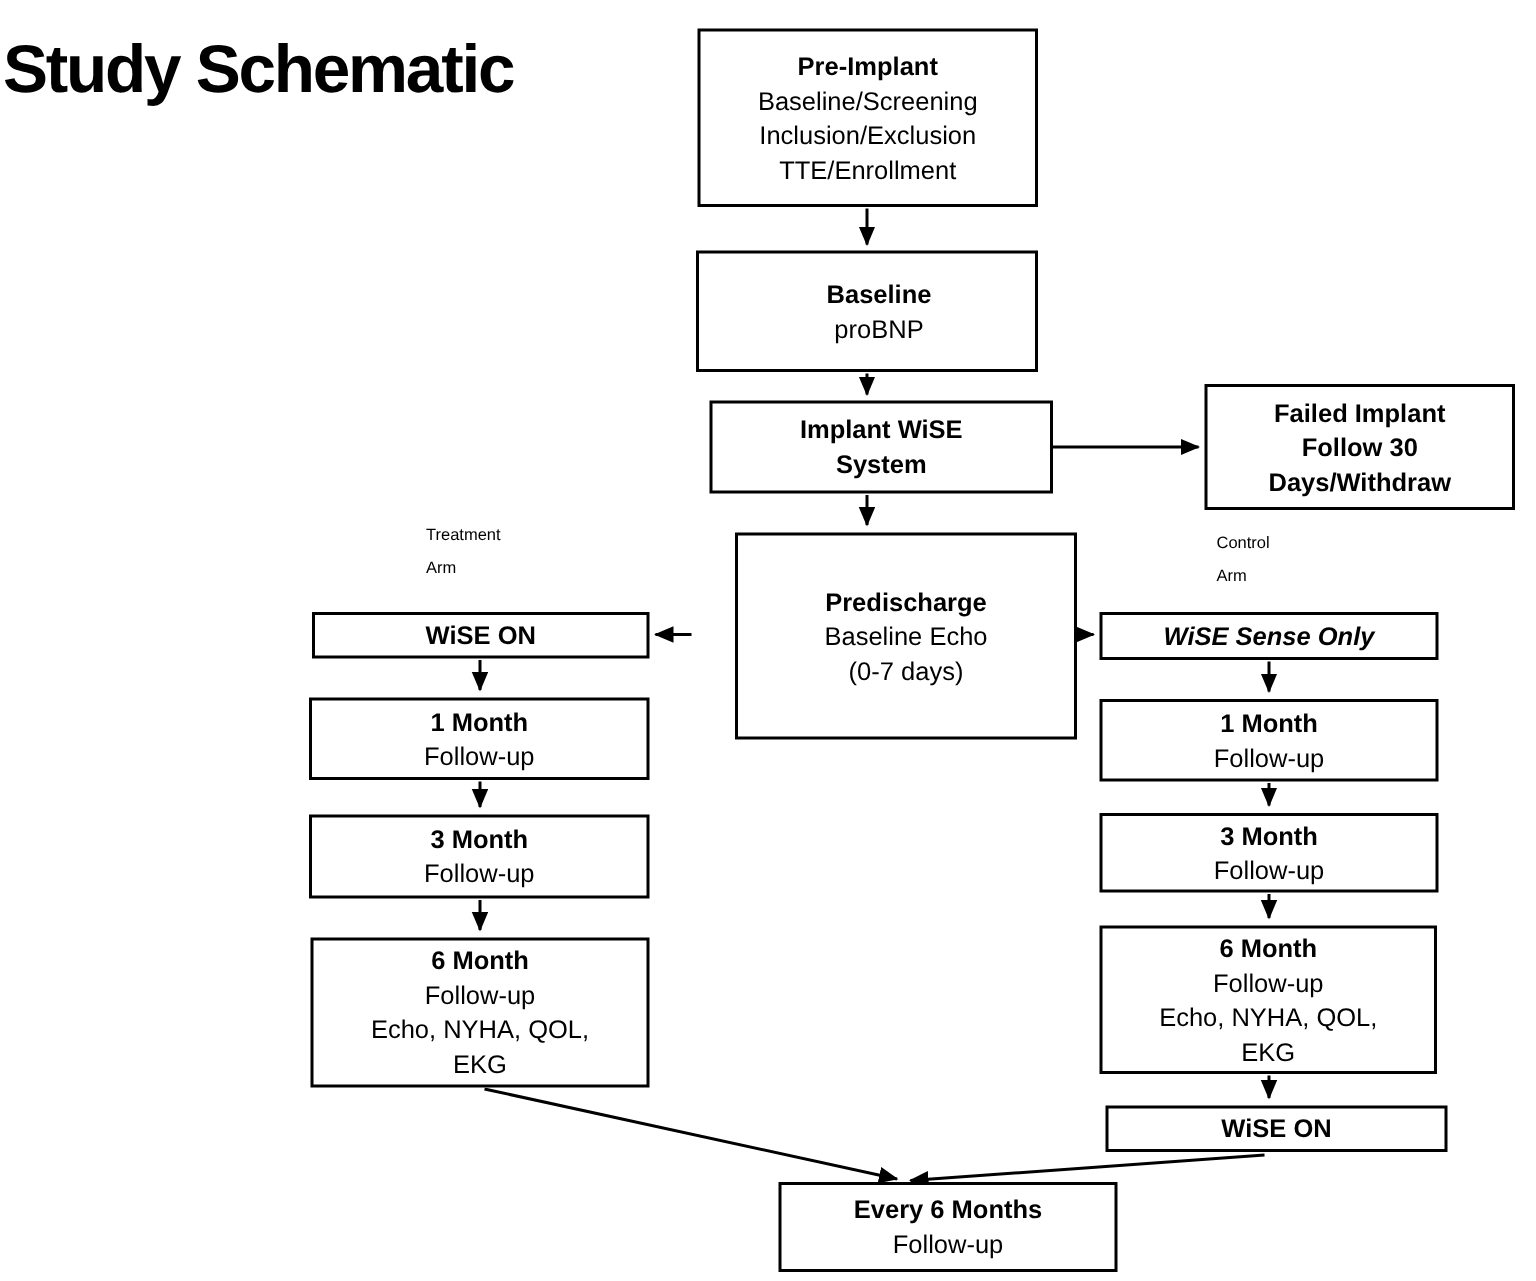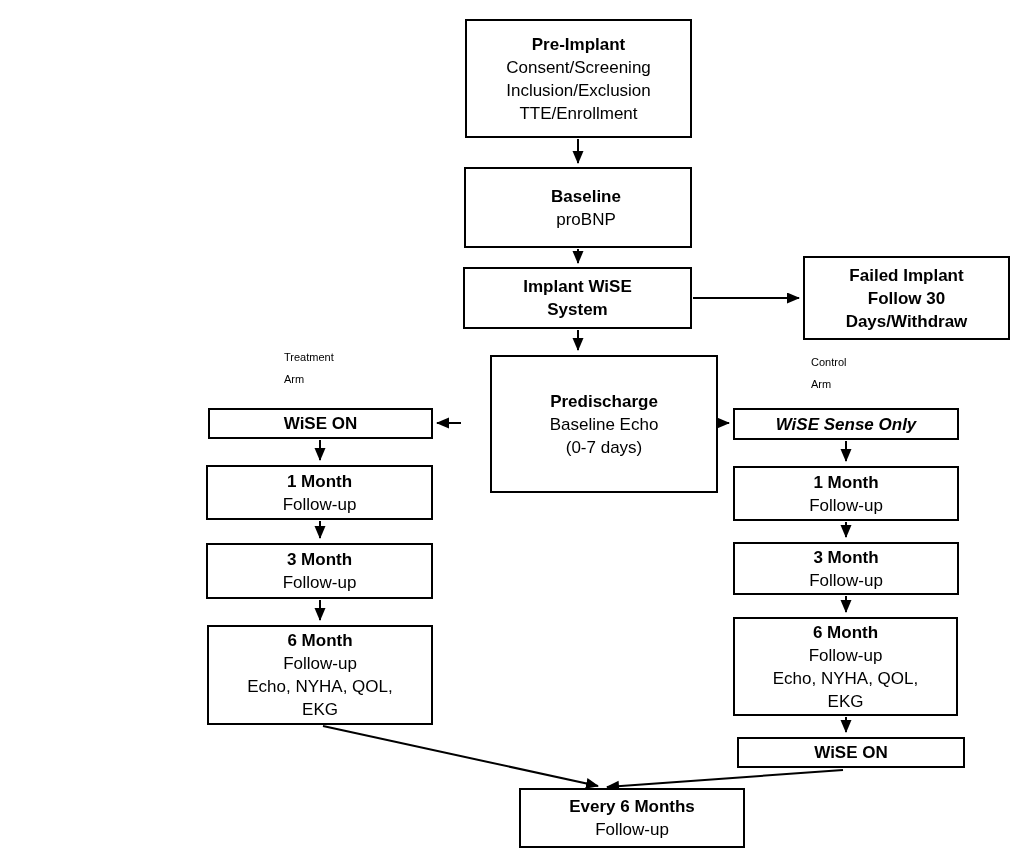--- a/index.html
+++ b/index.html
@@ -63,20 +63,21 @@
     stroke: #000;
     stroke-width: 2;
     fill: none;
   }
 </style>
 </head>
 <body>
 
 <div class="stage">
 
+  <div class="page-title">Study Schematic</div>
 
   <svg class="arrows" viewBox="0 0 1024 854" xmlns="http://www.w3.org/2000/svg">
     <defs>
       <marker id="ah" markerUnits="userSpaceOnUse" markerWidth="14" markerHeight="12" refX="12" refY="5.5" orient="auto">
         <path d="M0,0 L13,5.5 L0,11 z" fill="#000"></path>
       </marker>
     </defs>
     <line x1="578" y1="139" x2="578" y2="163" marker-end="url(#ah)"></line>
     <line x1="578" y1="249" x2="578" y2="263" marker-end="url(#ah)"></line>
     <line x1="578" y1="330" x2="578" y2="350" marker-end="url(#ah)"></line>
@@ -90,29 +91,29 @@
     <line x1="846" y1="522" x2="846" y2="537" marker-end="url(#ah)"></line>
     <line x1="846" y1="596" x2="846" y2="612" marker-end="url(#ah)"></line>
     <line x1="846" y1="717" x2="846" y2="732" marker-end="url(#ah)"></line>
     <line x1="323" y1="726" x2="598" y2="786" marker-end="url(#ah)"></line>
     <line x1="843" y1="770" x2="607" y2="787" marker-end="url(#ah)"></line>
   </svg>
 
   <div id="box-layer">
       <div class="box" style="left: 465px; top: 19px; width: 227px; height: 119px;">
         <div class="ln b">Pre-Implant</div>
-        <div class="ln">Consent/Screening</div>
+        <div class="ln">Baseline/Screening</div>
         <div class="ln">Inclusion/Exclusion</div>
         <div class="ln">TTE/Enrollment</div>
       </div>
       <div class="box" style="left: 464px; top: 167px; width: 228px; height: 81px; padding-left: 16px;">
         <div class="ln b">Baseline</div>
         <div class="ln">proBNP</div>
       </div>
-      <div class="box" style="left: 463px; top: 267px; width: 229px; height: 62px;">
+      <div class="box" style="left: 473px; top: 267px; width: 229px; height: 62px;">
         <div class="ln b">Implant WiSE</div>
         <div class="ln b">System</div>
       </div>
       <div class="box" style="left: 803px; top: 256px; width: 207px; height: 84px;">
         <div class="ln b">Failed Implant</div>
         <div class="ln b">Follow 30</div>
         <div class="ln b">Days/Withdraw</div>
       </div>
       <div class="box" style="left: 462px; top: 355px; width: 228px; height: 138px; margin-left: 28px;">
         <div class="ln b">Predischarge</div>

